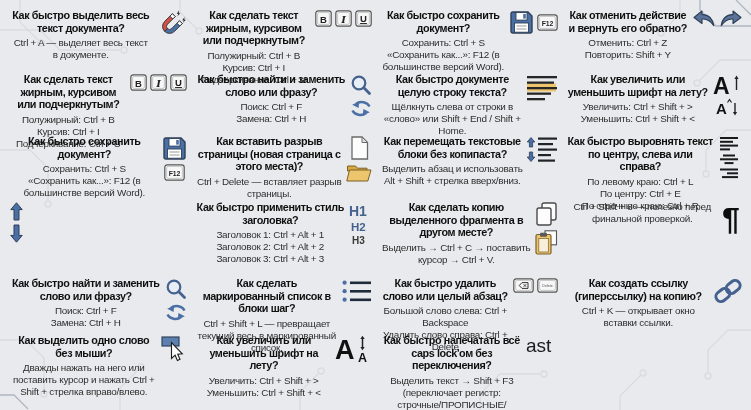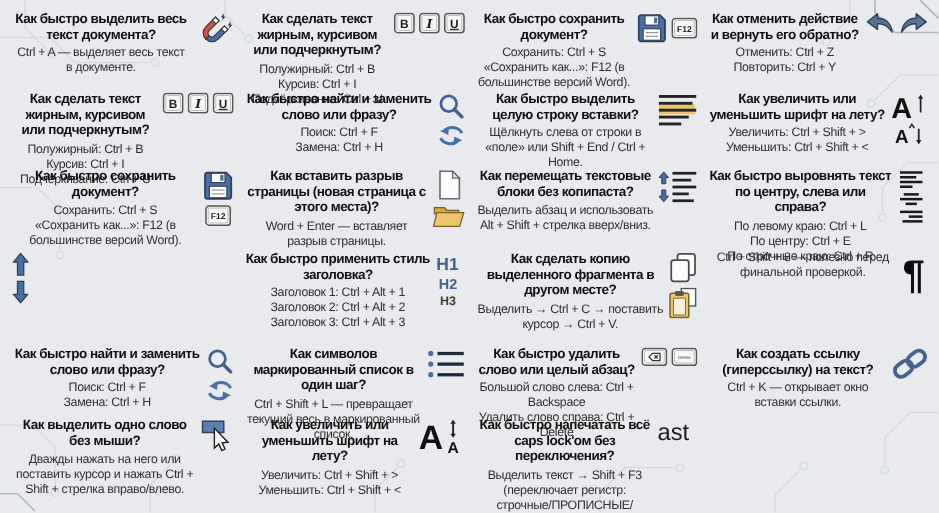--- a/index.html
+++ b/index.html
@@ -159,21 +159,21 @@
           </svg>
         </span>
       </div>
   </div>
 
   <div class="card" data-icons-layout="row">
     <div class="card-text">
       <div class="card-title">Как отменить действие и вернуть его обратно?</div>
       <div class="card-body">
           <div class="card-line">Отменить: Ctrl + Z</div>
-          <div class="card-line">Повторить: Ctrl + Y</div>
+          <div class="card-line">Повторить: Shift + Y</div>
         </div>
     </div>
     <div class="card-icons">
         <span class="icon">
           <svg width="24" height="18" viewBox="0 0 24 18">
     <path d="M2 7.5 L10 1 L10 4.6 C16.5 4.2 21 9 21.8 15.8 C18.6 10.8 14.5 8.6 10 9 L10 13.5 Z" fill="#5b7299" stroke="#2e3f57" stroke-width="1.1" stroke-linejoin="round"></path>
   </svg>
         </span>
         <span class="icon">
           <svg width="24" height="18" viewBox="0 0 24 18">
@@ -238,23 +238,23 @@
     <polygon points="2.2,5.8 9.2,2.6 8.6,8.9" fill="#4a6fa5"></polygon>
     <path d="M2.5 11.5 C4.5 16 12 17.5 16 14" fill="none" stroke="#4a6fa5" stroke-width="2.4"></path>
     <polygon points="19.8,13.2 12.8,16.4 13.4,10.1" fill="#4a6fa5"></polygon>
   </svg>
         </span>
       </div>
   </div>
 
   <div class="card" data-icons-layout="column">
     <div class="card-text">
-      <div class="card-title">Как быстро выделить целую строку вставки?</div>
-      <div class="card-body">
-          <div class="card-line">Щёлкнуть слева от строки в «поле» или Shift + End / Ctrl + Home.</div>
+      <div class="card-title">Как быстро документе целую строку текста?</div>
+      <div class="card-body">
+          <div class="card-line">Щёлкнуть слева от строки в «слово» или Shift + End / Shift + Home.</div>
         </div>
     </div>
     <div class="card-icons">
         <span class="icon">
           <svg width="31" height="27" viewBox="0 0 31 27">
     <rect x="0" y="9.5" width="29" height="8" fill="#ecc56d"></rect>
     <rect x="0" y="2" width="30" height="2.3" fill="#262626"></rect>
     <rect x="0" y="7.5" width="27" height="2.3" fill="#262626"></rect>
     <rect x="0" y="13" width="30" height="2.3" fill="#262626"></rect>
     <rect x="0" y="18.5" width="24" height="2.3" fill="#262626"></rect>
@@ -313,21 +313,21 @@
             <text x="10.5" y="11.5" text-anchor="middle" font-size="6.8" font-weight="bold" fill="#222" font-family="'Liberation Sans',sans-serif">F12</text>
           </svg>
         </span>
       </div>
   </div>
 
   <div class="card" data-icons-layout="column">
     <div class="card-text">
       <div class="card-title">Как вставить разрыв страницы (новая страница с этого места)?</div>
       <div class="card-body">
-          <div class="card-line">Word + Enter — вставляет разрыв страницы.</div>
+          <div class="card-line">Ctrl + Delete — вставляет разрыв страницы.</div>
         </div>
     </div>
     <div class="card-icons">
         <span class="icon">
           <svg width="19" height="24" viewBox="0 0 19 24">
     <path d="M2 1 H12 L17.5 6.5 V23 H2 Z" fill="#fcfcfc" stroke="#6a6a6a" stroke-width="1.3"></path>
     <path d="M12 1 V6.5 H17.5 Z" fill="#e4e4e4" stroke="#6a6a6a" stroke-width="1"></path>
   </svg>
         </span>
         <span class="icon">
@@ -484,21 +484,21 @@
     <polygon points="2.2,5.8 9.2,2.6 8.6,8.9" fill="#4a6fa5"></polygon>
     <path d="M2.5 11.5 C4.5 16 12 17.5 16 14" fill="none" stroke="#4a6fa5" stroke-width="2.4"></path>
     <polygon points="19.8,13.2 12.8,16.4 13.4,10.1" fill="#4a6fa5"></polygon>
   </svg>
         </span>
       </div>
   </div>
 
   <div class="card" data-icons-layout="column">
     <div class="card-text">
-      <div class="card-title">Как символов маркированный список в один шаг?</div>
+      <div class="card-title">Как сделать маркированный список в блоки шаг?</div>
       <div class="card-body">
           <div class="card-line">Ctrl + Shift + L — превращает текущий весь в маркированный список.</div>
         </div>
     </div>
     <div class="card-icons">
         <span class="icon">
           <svg width="31" height="25" viewBox="0 0 31 25">
     <circle cx="3.6" cy="4.7" r="2.1" fill="#4a6fa5"></circle>
             <rect x="9" y="3.5" width="21" height="2.6" fill="#1f2a3a"></rect>
     <circle cx="3.6" cy="13.2" r="2.1" fill="#4a6fa5"></circle>
@@ -532,21 +532,21 @@
             <rect x="0.8" y="0.8" width="19.4" height="13.4" rx="2.5" fill="#f7f7f7" stroke="#555555" stroke-width="1.2"></rect>
             <rect x="2.6" y="2.4" width="15.8" height="10" rx="1.5" fill="none" stroke="#b5b5b5" stroke-width="0.7"></rect>
             <text x="10.5" y="9.3" text-anchor="middle" font-size="3.6" fill="#555" font-family="'Liberation Sans',sans-serif">Delete</text>
           </svg>
         </span>
       </div>
   </div>
 
   <div class="card" data-icons-layout="column">
     <div class="card-text">
-      <div class="card-title">Как создать ссылку (гиперссылку) на текст?</div>
+      <div class="card-title">Как создать ссылку (гиперссылку) на копию?</div>
       <div class="card-body">
           <div class="card-line">Ctrl + K — открывает окно вставки ссылки.</div>
         </div>
     </div>
     <div class="card-icons">
         <span class="icon">
           <svg width="30" height="26" viewBox="0 0 30 26">
     <g transform="rotate(-38 15 13)">
       <rect x="1" y="8" width="15" height="10" rx="5" fill="none" stroke="#44618f" stroke-width="3"></rect>
       <rect x="14" y="8" width="15" height="10" rx="5" fill="none" stroke="#44618f" stroke-width="3"></rect>

